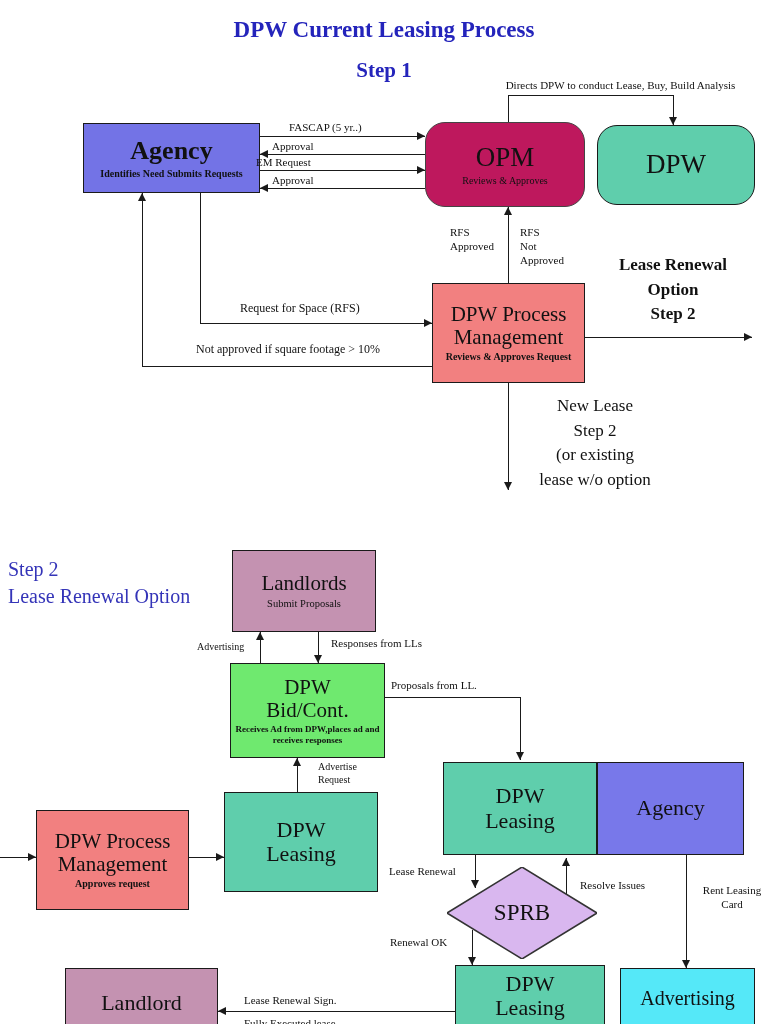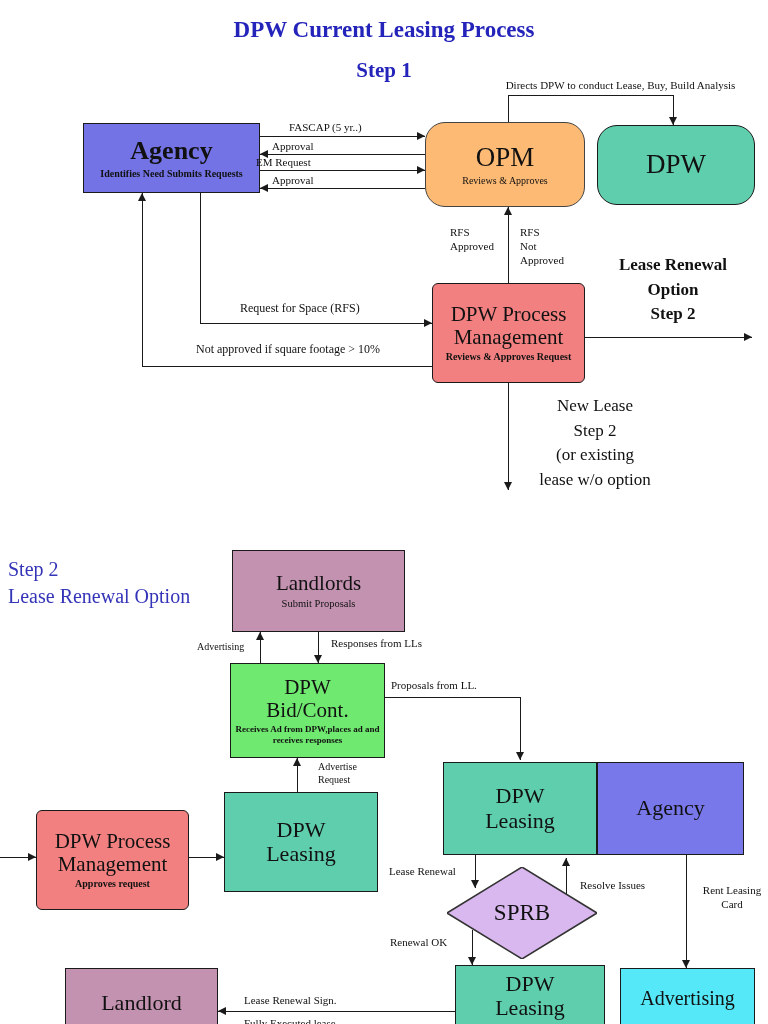--- a/index.html
+++ b/index.html
@@ -14,23 +14,23 @@
   .ns{line-height:1.15;font-weight:bold;margin-top:2px;}
   .lbl{position:absolute;font-size:11px;line-height:1.25;white-space:pre-line;}
   .hl{position:absolute;height:1px;background:#1a1a1a;}
   .vl{position:absolute;width:1px;background:#1a1a1a;}
   .ah{position:absolute;width:0;height:0;border:4px solid transparent;}
   .ar{border-left:8px solid #1a1a1a;border-top-width:4px;border-bottom-width:4px;border-right:none;}
   .al{border-right:8px solid #1a1a1a;border-top-width:4px;border-bottom-width:4px;border-left:none;}
   .au{border-bottom:8px solid #1a1a1a;border-left-width:4px;border-right-width:4px;border-top:none;}
   .ad{border-top:8px solid #1a1a1a;border-left-width:4px;border-right-width:4px;border-bottom:none;}
   .c-agency{background:#7373e6;}
-  .c-opm{background:#fdba74;}
+  .c-opm{background:#be185d;}
   .c-teal{background:#5fceac;}
-  .c-red{background:#f28080;border-radius:6px;}
+  .c-red{background:#f28080;}
   .c-mauve{background:#c492b1;}
   .c-green{background:#6fe96f;}
   .c-cyan{background:#55e8f8;}
   .c-agency2{background:#7878ea;}
 </style>
 </head>
 <body>
 
 <div id="page">
 
@@ -105,21 +105,21 @@
   <div class="lbl" style="left:240px;top:301px;font-size:12px;">Request for Space (RFS)</div>
 
   <div class="hl" style="left:142px;top:366px;width:290px;"></div>
   <div class="vl" style="left:142px;top:193px;height:173px;"></div>
   <div class="ah au" style="left:138px;top:193px;"></div>
   <div class="lbl" style="left:196px;top:342px;font-size:12px;">Not approved if square footage &gt; 10%</div>
 
   <div class="lbl" style="left:8px;top:556px;font-size:20px;color:#3434b8;line-height:1.35;">Step 2
 Lease Renewal Option</div>
 
-  <div class="node c-mauve" style="left:232px;top:550px;width:173px;height:82px;">
+  <div class="node c-mauve" style="left:232px;top:550px;width:144px;height:82px;">
     <div class="nt" style="font-size:21px;">Landlords</div>
     <div class="ns" style="font-size:10.5px;font-weight:normal;">Submit Proposals</div>
   </div>
 
   <div class="vl" style="left:260px;top:632px;height:31px;"></div>
   <div class="ah au" style="left:256px;top:632px;"></div>
   <div class="lbl" style="left:197px;top:641px;font-size:10px;">Advertising</div>
   <div class="vl" style="left:318px;top:632px;height:31px;"></div>
   <div class="ah ad" style="left:314px;top:655px;"></div>
   <div class="lbl" style="left:331px;top:637px;">Responses from LLs</div>

